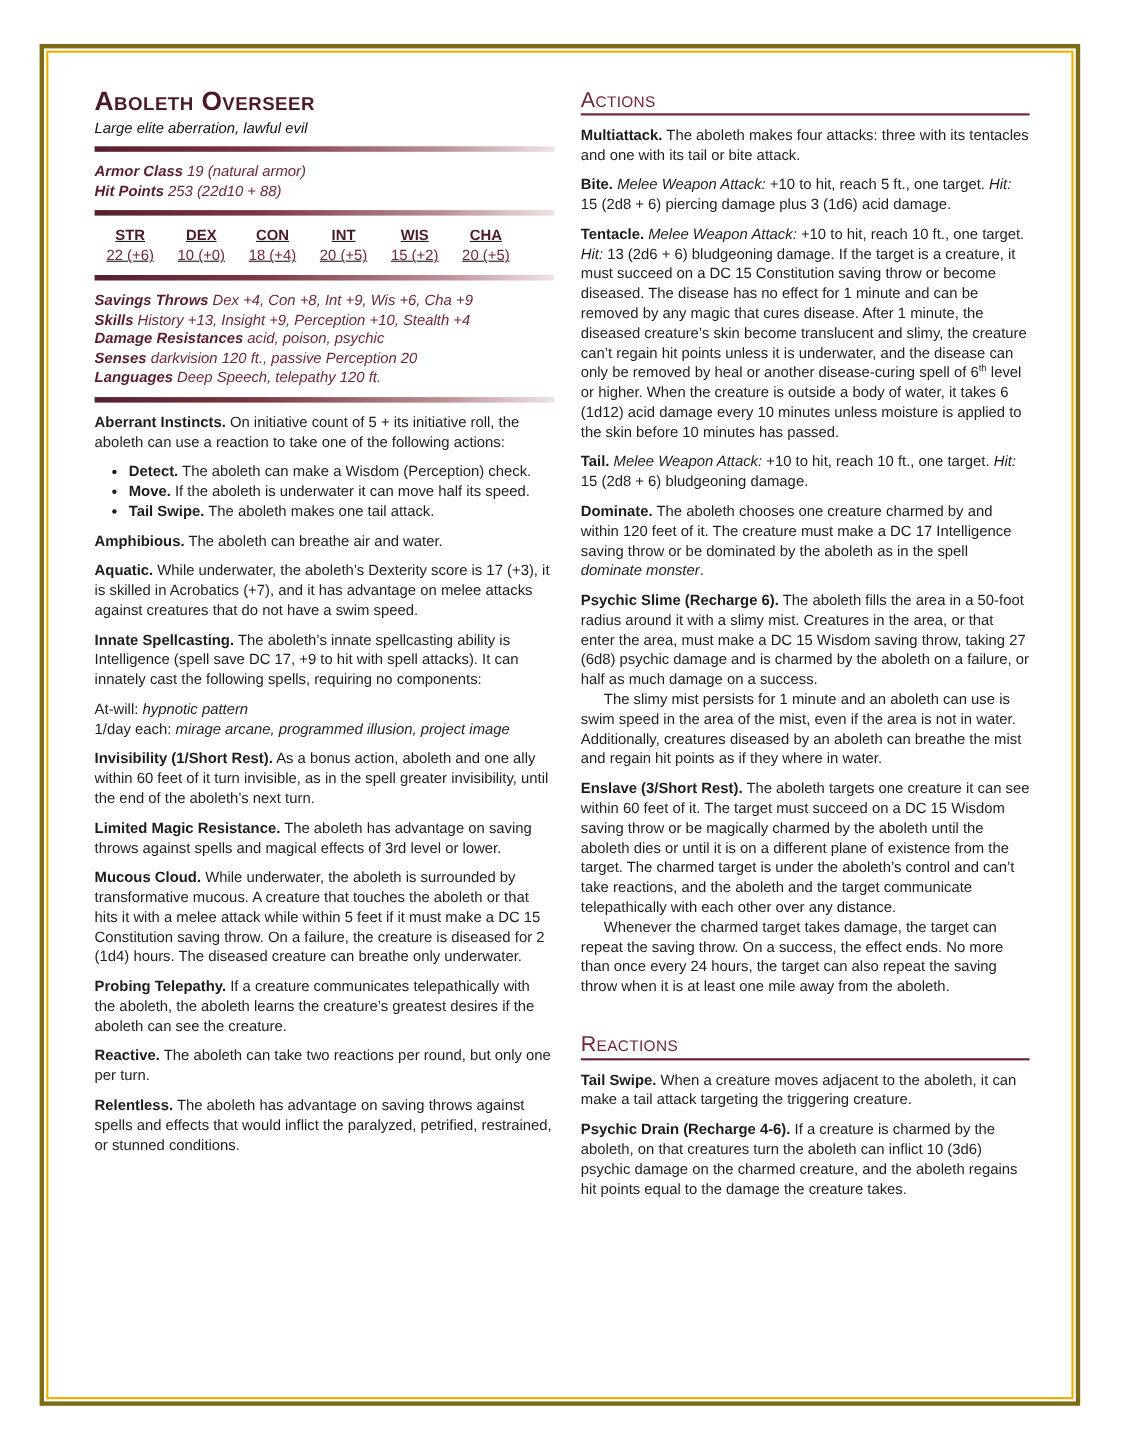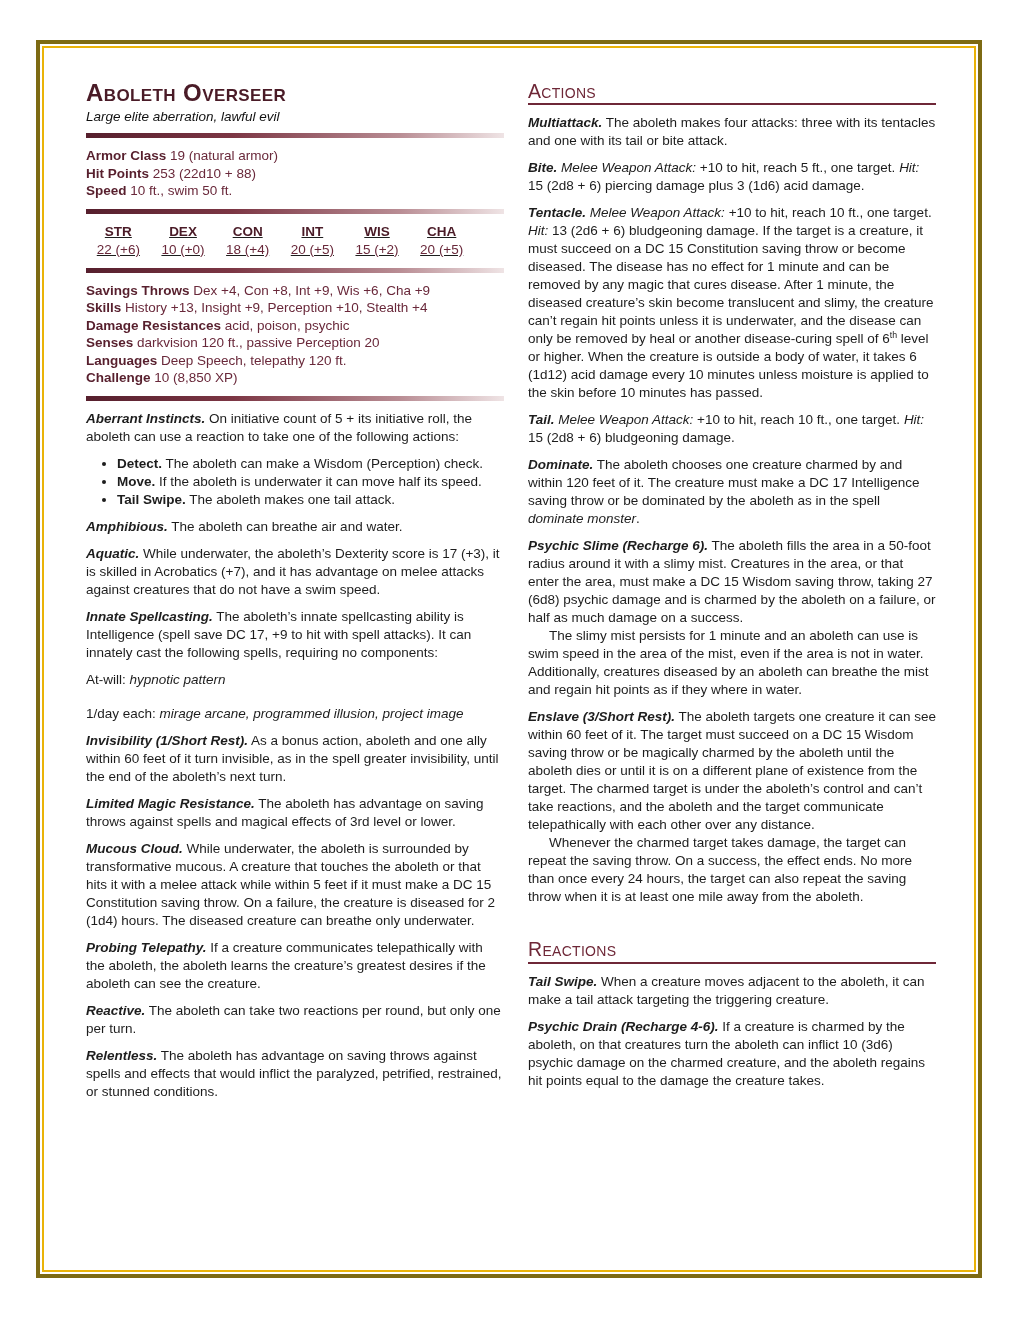--- a/index.html
+++ b/index.html
@@ -56,20 +56,21 @@
   }
   .divider {
     height: 5px;
     margin: 9px 0;
     background: linear-gradient(to right, #561f2d 0%, #7c3644 35%, #b98d94 75%, #efe4e5 100%);
   }
   .stat-line {
     font-size: 13.5px;
     line-height: 17.5px;
     color: #69283a;
+    font-style: italic;
   }
   .stat-label { font-weight: bold; color: #571f2d; }
 
   .ability-table {
     display: flex;
     width: 388px;
     margin: 4px 0 2px 0;
     text-decoration: underline;
   }
   .ability-cell { flex: 1 1 0; text-align: center; }
@@ -88,52 +89,51 @@
     line-height: 1.15;
   }
   .section-heading.later { margin-top: 32px; }
 
   .para {
     font-size: 13.5px;
     line-height: 18px;
     margin: 9px 0 0 0;
   }
   .para.cont  { margin-top: 0; text-indent: 1.55em; }
-  .para.tight { margin-top: 16px; }
+  .para.tight { margin-top: 0; }
   .para.tight.first-tight { margin-top: 9px; }
 
   ul.trait-list {
     margin: 9px 0 0 0;
     padding-left: 31px;
   }
   ul.trait-list li {
     font-size: 13.5px;
     line-height: 18px;
     margin: 0;
   }
   .s-b  { font-weight: bold; }
   .s-i  { font-style: italic; }
-  .s-bi { font-weight: bold; font-style: italic; }
+  .s-bi { font-weight: bold; }
   sup   { font-size: 0.65em; line-height: 0; }
 </style>
 </head>
 <body>
 
 <div class="frame-outer">
   <div class="frame-inner">
     <div class="content">
 
       <div class="col-left">
         <h1 class="monster-name">Aboleth Overseer</h1>
         <p class="type-line">Large elite aberration, lawful evil</p>
         <div class="divider"></div>
         <div>
             <div class="stat-line"><span class="stat-label">Armor Class</span> 19 (natural armor)</div>
             <div class="stat-line"><span class="stat-label">Hit Points</span> 253 (22d10 + 88)</div>
-            <div class="stat-line"><span class="stat-label">Speed</span> 10 ft., swim 50 ft.</div>
           </div>
         <div class="divider"></div>
         <div class="ability-table">
             <div class="ability-cell">
               <div class="ability-name">STR</div>
               <div class="ability-score">22 (+6)</div>
             </div>
             <div class="ability-cell">
               <div class="ability-name">DEX</div>
               <div class="ability-score">10 (+0)</div>
@@ -155,21 +155,20 @@
               <div class="ability-score">20 (+5)</div>
             </div>
           </div>
         <div class="divider"></div>
         <div>
             <div class="stat-line"><span class="stat-label">Savings Throws</span> Dex +4, Con +8, Int +9,  Wis +6, Cha +9</div>
             <div class="stat-line"><span class="stat-label">Skills</span> History +13, Insight +9, Perception +10, Stealth +4</div>
             <div class="stat-line"><span class="stat-label">Damage Resistances</span> acid, poison, psychic</div>
             <div class="stat-line"><span class="stat-label">Senses</span> darkvision 120 ft., passive Perception 20</div>
             <div class="stat-line"><span class="stat-label">Languages</span> Deep Speech, telepathy 120 ft.</div>
-            <div class="stat-line"><span class="stat-label">Challenge</span> 10 (8,850 XP)</div>
           </div>
         <div class="divider"></div>
         <div>
             <p class="para"><span class="s-bi">Aberrant Instincts.</span><span>  On initiative count of 5 + its initiative roll, the aboleth can use a reaction to take one of the following actions:</span></p>
             <ul class="trait-list">
               <li><span class="s-b">Detect.</span><span>  The aboleth can make a Wisdom (Perception) check.</span></li>
               <li><span class="s-b">Move.</span><span>  If the aboleth is underwater it can move half its speed.</span></li>
               <li><span class="s-b">Tail Swipe.</span><span>  The aboleth makes one tail attack.</span></li>
             </ul>
             <p class="para"><span class="s-bi">Amphibious.</span><span>  The aboleth can breathe air and water.</span></p>

